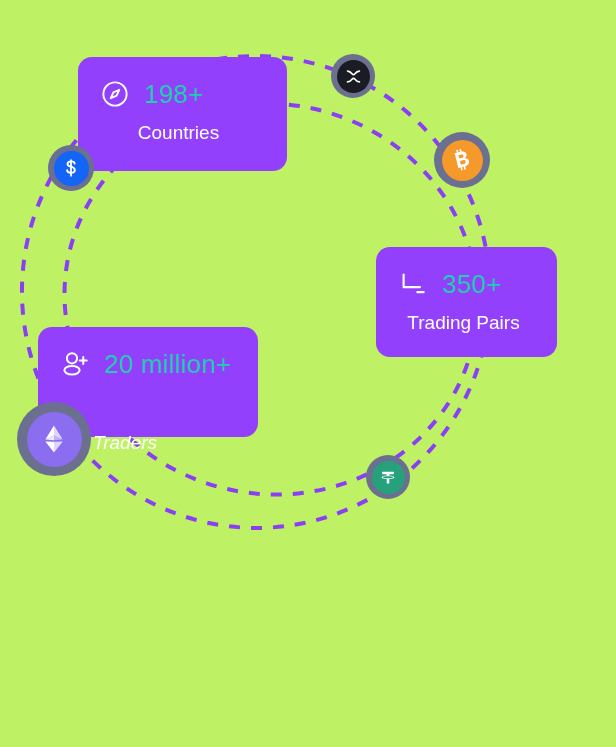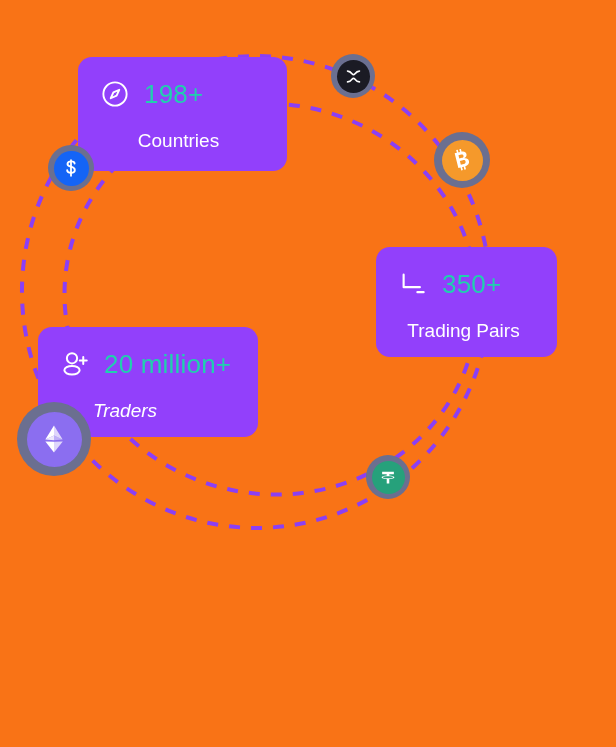--- a/index.html
+++ b/index.html
@@ -7,21 +7,21 @@
     padding: 0;
     background: #000000;
   }
   body {
     font-family: "Liberation Sans", sans-serif;
   }
   #stage {
     position: relative;
     width: 616px;
     height: 747px;
-    background: #f97316;
+    background: #bef264;
     overflow: hidden;
   }
   #orbit-svg {
     position: absolute;
     left: 0;
     top: 0;
     width: 616px;
     height: 747px;
   }
 
@@ -51,21 +51,21 @@
     color: #20d0ae;
     font-size: 26px;
     line-height: 30px;
     letter-spacing: 0.2px;
     white-space: nowrap;
   }
   .stat-label {
     color: #ffffff;
     font-size: 19px;
     line-height: 24px;
-    margin-top: 20px;
+    margin-top: 12px;
     text-align: center;
     white-space: nowrap;
   }
 
   #card-countries {
     left: 78px;
     top: 57px;
     width: 209px;
     height: 114px;
   }
@@ -77,20 +77,21 @@
     width: 181px;
     height: 110px;
   }
   #card-pairs .stat-label { padding-right: 4px; }
 
   #card-traders {
     left: 38px;
     top: 327px;
     width: 220px;
     height: 110px;
+    gap: 40px;
   }
   #card-traders .stat-label { padding-right: 44px; font-style: italic; }
 
   
   .coin {
     position: absolute;
     border-radius: 50%;
     background: #6b6f90;
     display: flex;
     align-items: center;

